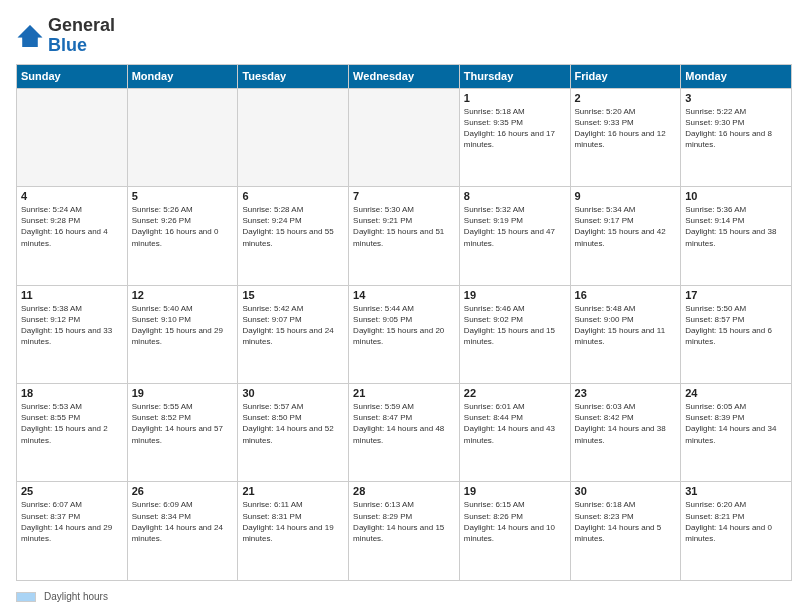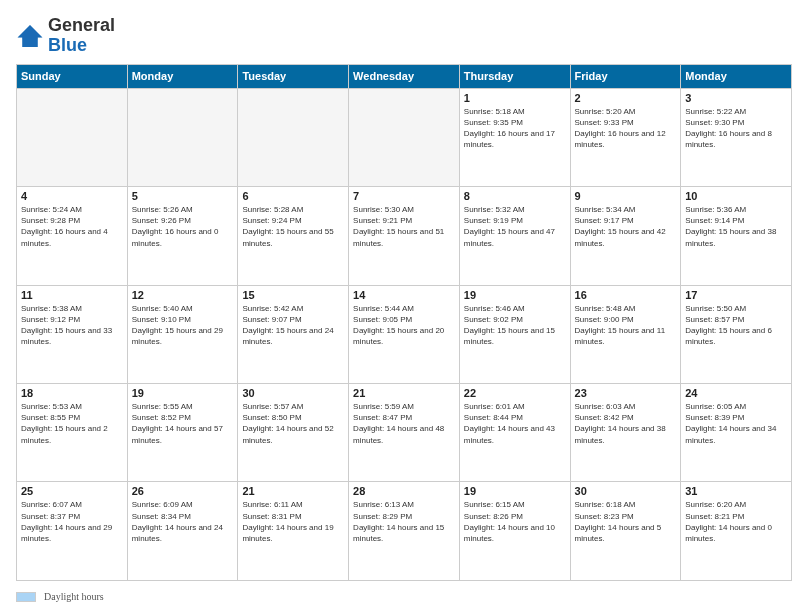--- a/index.html
+++ b/index.html
@@ -94,21 +94,20 @@
       line-height: 1.4;
       color: #333;
     }
     .footer {
       display: flex;
       align-items: center;
       gap: 8px;
       margin-top: 10px;
       font-size: 10px;
       color: #555;
-      font-family: Liberation Serif, serif;
     }
     .footer-swatch {
       width: 20px;
       height: 10px;
       background: #aad4f5;
       border: 1px solid #ccc;
       display: inline-block;
     }
   </style>
 </head>

